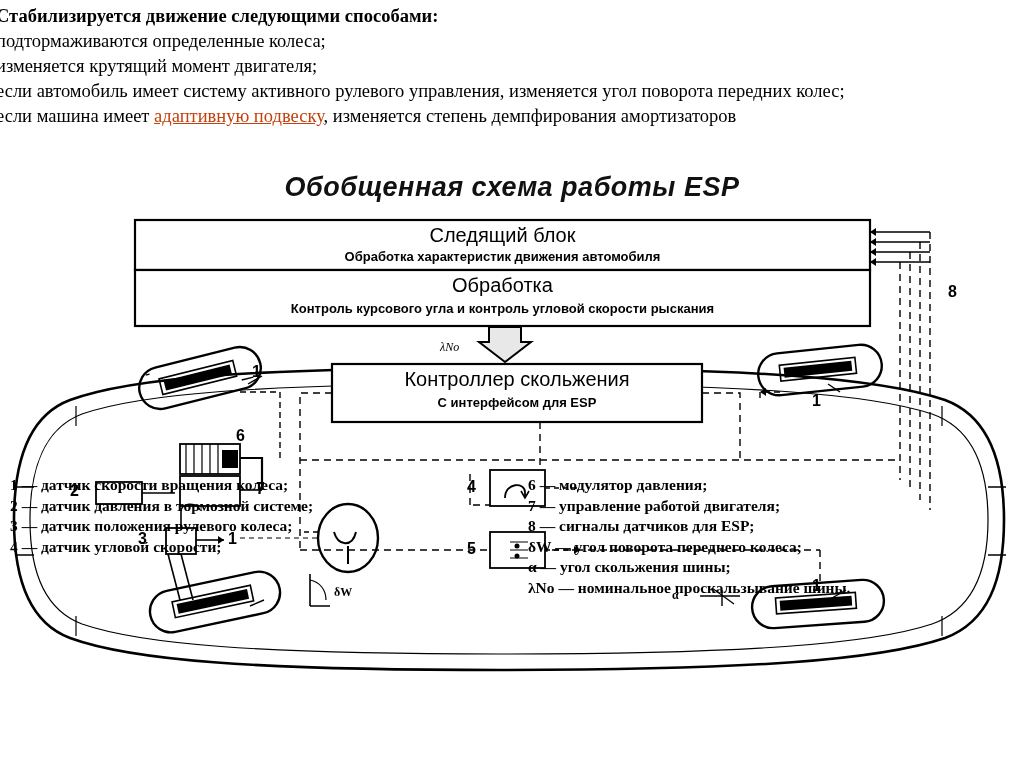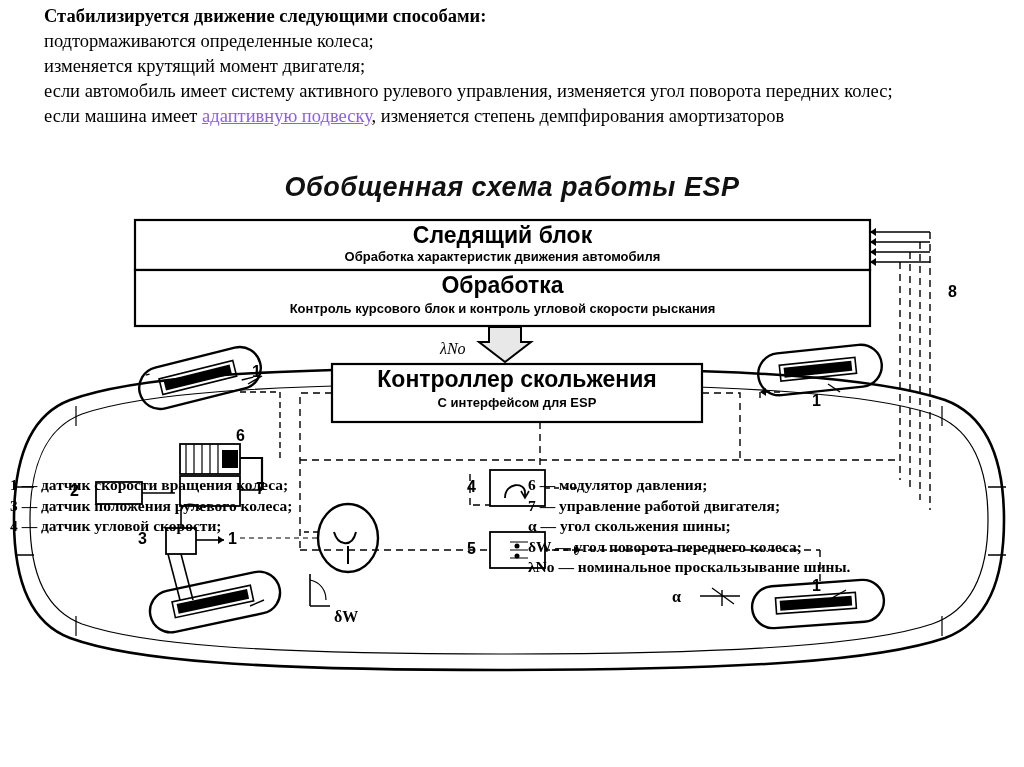--- a/index.html
+++ b/index.html
@@ -12,38 +12,37 @@
     height: 767px;
     font-family: "Liberation Serif", serif;
     color: #000;
     overflow: hidden;
     position: relative;
   }
 
   
   .text-block {
     padding: 4px 0 0 0;
-    margin-left: 48px;
   }
   .text-line {
     font-family: "Liberation Serif", serif;
     font-size: 18.5px;
     line-height: 25px;
     color: #000;
     margin-left: -4px;
     white-space: nowrap;
   }
   .text-line.bold {
     font-weight: bold;
   }
   .text-line.wrap {
     white-space: normal;
   }
   .link {
-    color: #8b5cf6;
+    color: #c2410c;
     text-decoration: underline;
   }
 
   
   .diagram {
     position: absolute;
     left: 0;
     top: 160px;
     width: 946px;
     height: 607px;
@@ -71,41 +70,41 @@
   }
 
   
   .box-label {
     position: absolute;
     text-align: center;
     font-family: "Liberation Sans", sans-serif;
     color: #000;
   }
   .bl-title {
-    font-weight: bold;
-    font-size: 23px;
+    font-weight: normal;
+    font-size: 20px;
     line-height: 22px;
   }
   .bl-sub {
     font-weight: bold;
     font-size: 13px;
     line-height: 19px;
   }
 
   .num {
     position: absolute;
     font-family: "Liberation Sans", sans-serif;
     font-weight: bold;
     font-size: 16px;
     color: #000;
   }
   .sym {
     position: absolute;
     font-family: "Liberation Serif", serif;
-    font-size: 16px;
+    font-size: 12px;
     color: #000;
     text-align: right;
   }
 
   
   .legend {
     position: absolute;
     left: 0;
     top: 475px;
     width: 1024px;
@@ -276,48 +275,50 @@
       <path d="M 846 430 L 832 438" stroke-width="1.4"></path>
       <path d="M 264 440 L 250 446" stroke-width="1.4"></path>
     </g>
   </svg>
   </div>
 
   <div class="box-label bl-title" style="left:135px; top:64px; width:735px;">Следящий блок</div>
   <div class="box-label bl-sub" style="left:135px; top:87px; width:735px;">Обработка характеристик движения автомобиля</div>
 
   <div class="box-label bl-title" style="left:135px; top:114px; width:735px;">Обработка</div>
-  <div class="box-label bl-sub" style="left:135px; top:139px; width:735px;">Контроль курсового блок и контроль угловой скорости рыскания</div>
+  <div class="box-label bl-sub" style="left:135px; top:139px; width:735px;">Контроль курсового угла и контроль угловой скорости рыскания</div>
 
   <div class="box-label bl-title" style="left:332px; top:208px; width:370px;">Контроллер скольжения</div>
   <div class="box-label bl-sub" style="left:332px; top:233px; width:370px;">С интерфейсом для ESP</div>
 
   <div class="num" style="left:252px; top:203px;">1</div>
   <div class="num" style="left:812px; top:232px;">1</div>
   <div class="num" style="left:812px; top:417px;">1</div>
   <div class="num" style="left:228px; top:370px;">1</div>
   <div class="num" style="left:70px; top:322px;">2</div>
   <div class="num" style="left:138px; top:370px;">3</div>
   <div class="num" style="left:467px; top:318px;">4</div>
   <div class="num" style="left:467px; top:380px;">5</div>
   <div class="num" style="left:236px; top:267px;">6</div>
   <div class="num" style="left:256px; top:320px;">7</div>
   <div class="num" style="left:948px; top:123px;">8</div>
 
   <div class="sym" style="left:440px; top:180px; font-style:italic;">λNo</div>
-  <div class="sym" style="left:334px; top:448px; font-weight:bold;">δW</div>
+  <div class="sym" style="left:334px; top:425px; font-weight:bold;">δW</div>
   <div class="sym" style="left:672px; top:428px; font-weight:bold;">α</div>
 </div>
 
 <div class="legend">
   <div class="legend-col left">
     <div class="legend-item">1 — датчик скорости вращения колеса;</div>
+    <div class="legend-item">2 — датчик давления в тормозной системе;</div>
     <div class="legend-item">3 — датчик положения рулевого колеса;</div>
     <div class="legend-item">4 — датчик угловой скорости;</div>
   </div>
   <div class="legend-col right">
     <div class="legend-item">6 — модулятор давления;</div>
     <div class="legend-item">7 — управление работой двигателя;</div>
+    <div class="legend-item">8 — сигналы датчиков для ESP;</div>
+    <div class="legend-item">δW — угол поворота переднего колеса;</div>
     <div class="legend-item">α — угол скольжения шины;</div>
-    <div class="legend-item">δW — угол поворота переднего колеса;</div>
     <div class="legend-item">λNo — номинальное проскальзывание шины.</div>
   </div>
 </div>
 
 </body></html>

